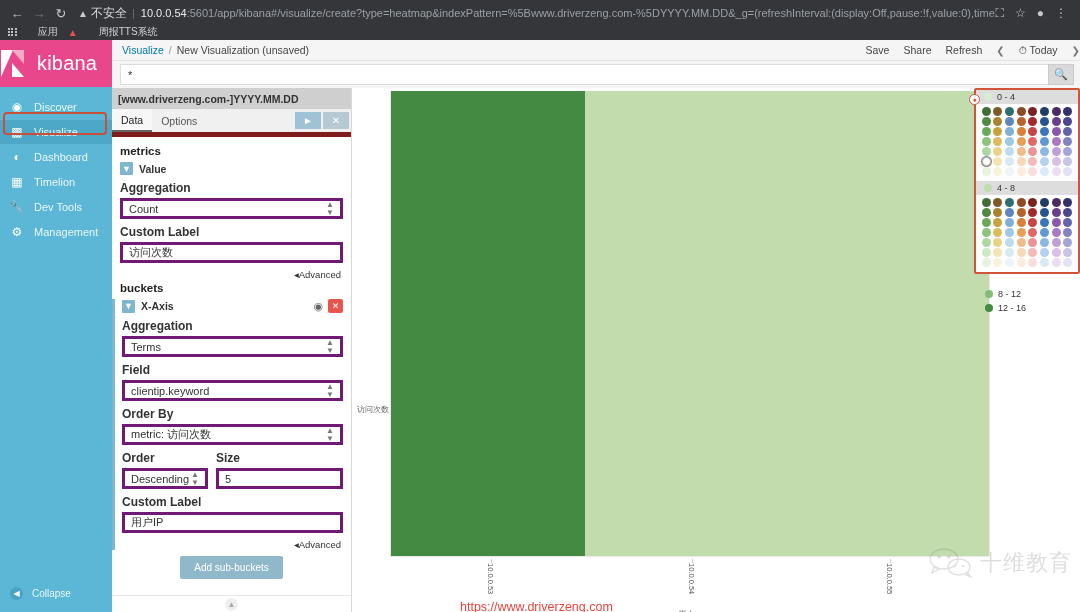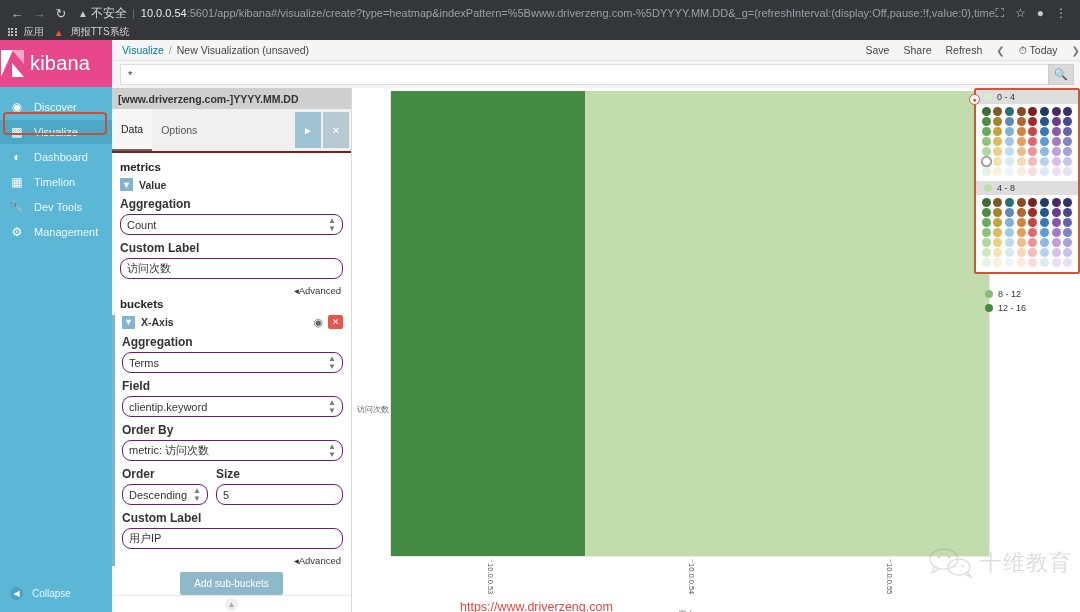--- a/index.html
+++ b/index.html
@@ -28,36 +28,36 @@
     font-size: 11px; color: #9aa0a6; overflow: hidden; white-space: nowrap;
   }
   .warn-ic { color: #c9ccd0; font-size: 10px; margin-right: 3px; }
   .insecure { color: #d8dade; font-size: 12px; margin-right: 5px; }
   .sep-bar { color: #6c6e72; margin-right: 6px; }
   .url-host { color: #e8eaed; }
   .url-rest { color: #9aa0a6; }
   .chrome-icons { display: flex; align-items: center; gap: 11px; padding-right: 7px; }
   .ci { color: #c6c8cb; font-size: 12px; cursor: pointer; }
   .bk-row { display: flex; align-items: center; height: 16px; padding: 0 8px; gap: 10px; }
-  .bk-item { display: flex; align-items: center; gap: 7px; font-size: 10px; color: #d2d4d7; cursor: pointer; }
+  .bk-item { display: flex; align-items: center; gap: 21px; font-size: 10px; color: #d2d4d7; cursor: pointer; }
   .apps-grid {
     display: inline-grid; grid-template-columns: repeat(3, 2px); grid-template-rows: repeat(3, 2px);
     gap: 1.4px;
   }
   .apps-grid i { background: #bdc1c6; width: 2px; height: 2px; display: block; }
   .tts-ic { color: #e0554e; font-size: 10px; font-weight: bold; }
 
   
   .k-side {
     position: absolute; left: 0; top: 40px; width: 112px; height: 572px;
     background: #5bb7d5;
   }
   .k-logo {
     height: 47px; background: #e8488b; display: flex; align-items: center;
-    padding-left: 1px; gap: 6px; text-align: right;
+    padding-left: 1px; gap: 13px; text-align: right;
   }
   .k-mark { width: 23px; height: 27px; position: relative; }
   .k-mark .tri1 {
     position: absolute; left: 0; top: 0; width: 0; height: 0;
     border-left: 12px solid #fff; border-bottom: 27px solid transparent;
   }
   .k-mark .tri2 {
     position: absolute; left: 11px; top: 0; width: 0; height: 0;
     border-right: 12px solid #f9a8c6; border-bottom: 14px solid transparent;
   }
@@ -119,21 +119,21 @@
   .k-editor {
     position: absolute; left: 112px; top: 88px; width: 240px; height: 524px;
     background: #fff; border-right: 1px solid #d9d9d9;
     display: flex; flex-direction: column;
   }
   .idx-title {
     height: 21px; background: #cfcfcf; display: flex; align-items: center;
     padding-left: 6px; font-size: 10.5px; font-weight: bold; color: #333;
   }
   .tabs-row {
-    height: 44px; background: #f0f0f0; border-bottom: 2px solid #7f1d1d;
+    height: 28px; background: #f0f0f0; border-bottom: 5px solid #7f1d1d;
     display: flex; align-items: stretch;
   }
   .tab {
     padding: 0 9px; display: flex; align-items: center; font-size: 10.5px;
     color: #555; cursor: pointer;
   }
   .tab.active { color: #222; border-bottom: 2px solid #666; background: #f7f7f7; }
   .tab-btns { margin-left: auto; display: flex; }
   .tb {
     width: 26px; display: flex; align-items: center; justify-content: center;
@@ -152,23 +152,23 @@
   .agg-name { font-size: 10.5px; font-weight: bold; color: #333; }
   .agg-tools { margin-left: auto; display: flex; align-items: center; gap: 5px; }
   .eye { color: #666; font-size: 11px; cursor: pointer; }
   .xbtn {
     width: 15px; height: 14px; background: #e8554b; color: #fff;
     display: flex; align-items: center; justify-content: center;
     font-size: 9px; border-radius: 2px; cursor: pointer;
   }
   .fld-label { font-size: 12px; font-weight: bold; color: #333; margin: 6px 0 3px 0; }
   .sel, .txt {
-    width: 100%; height: 21px; border: 1px solid #701a75; background: #fff;
+    width: 100%; height: 21px; border: 3px solid #701a75; background: #fff;
     font-size: 11px; color: #333; padding: 0 6px; display: flex; align-items: center;
-    border-radius: 9px; font-family: "Liberation Sans", sans-serif;
+    border-radius: 0; font-family: "Liberation Sans", sans-serif;
   }
   .sel { justify-content: space-between; cursor: pointer; }
   .sel .caret { color: #777; font-size: 8px; line-height: 1; text-align: center; }
   .txt { cursor: text; }
   .adv {
     text-align: right; font-size: 9.5px; color: #333; margin: 6px 2px 2px 0; cursor: pointer;
   }
   .bucket-block { border-left: 3px solid #7fb5cd; margin-left: -8px; padding-left: 7px; }
   .addsub {
     display: block; margin: 6px auto 0 auto; background: #8fb8cb; color: #fff;

